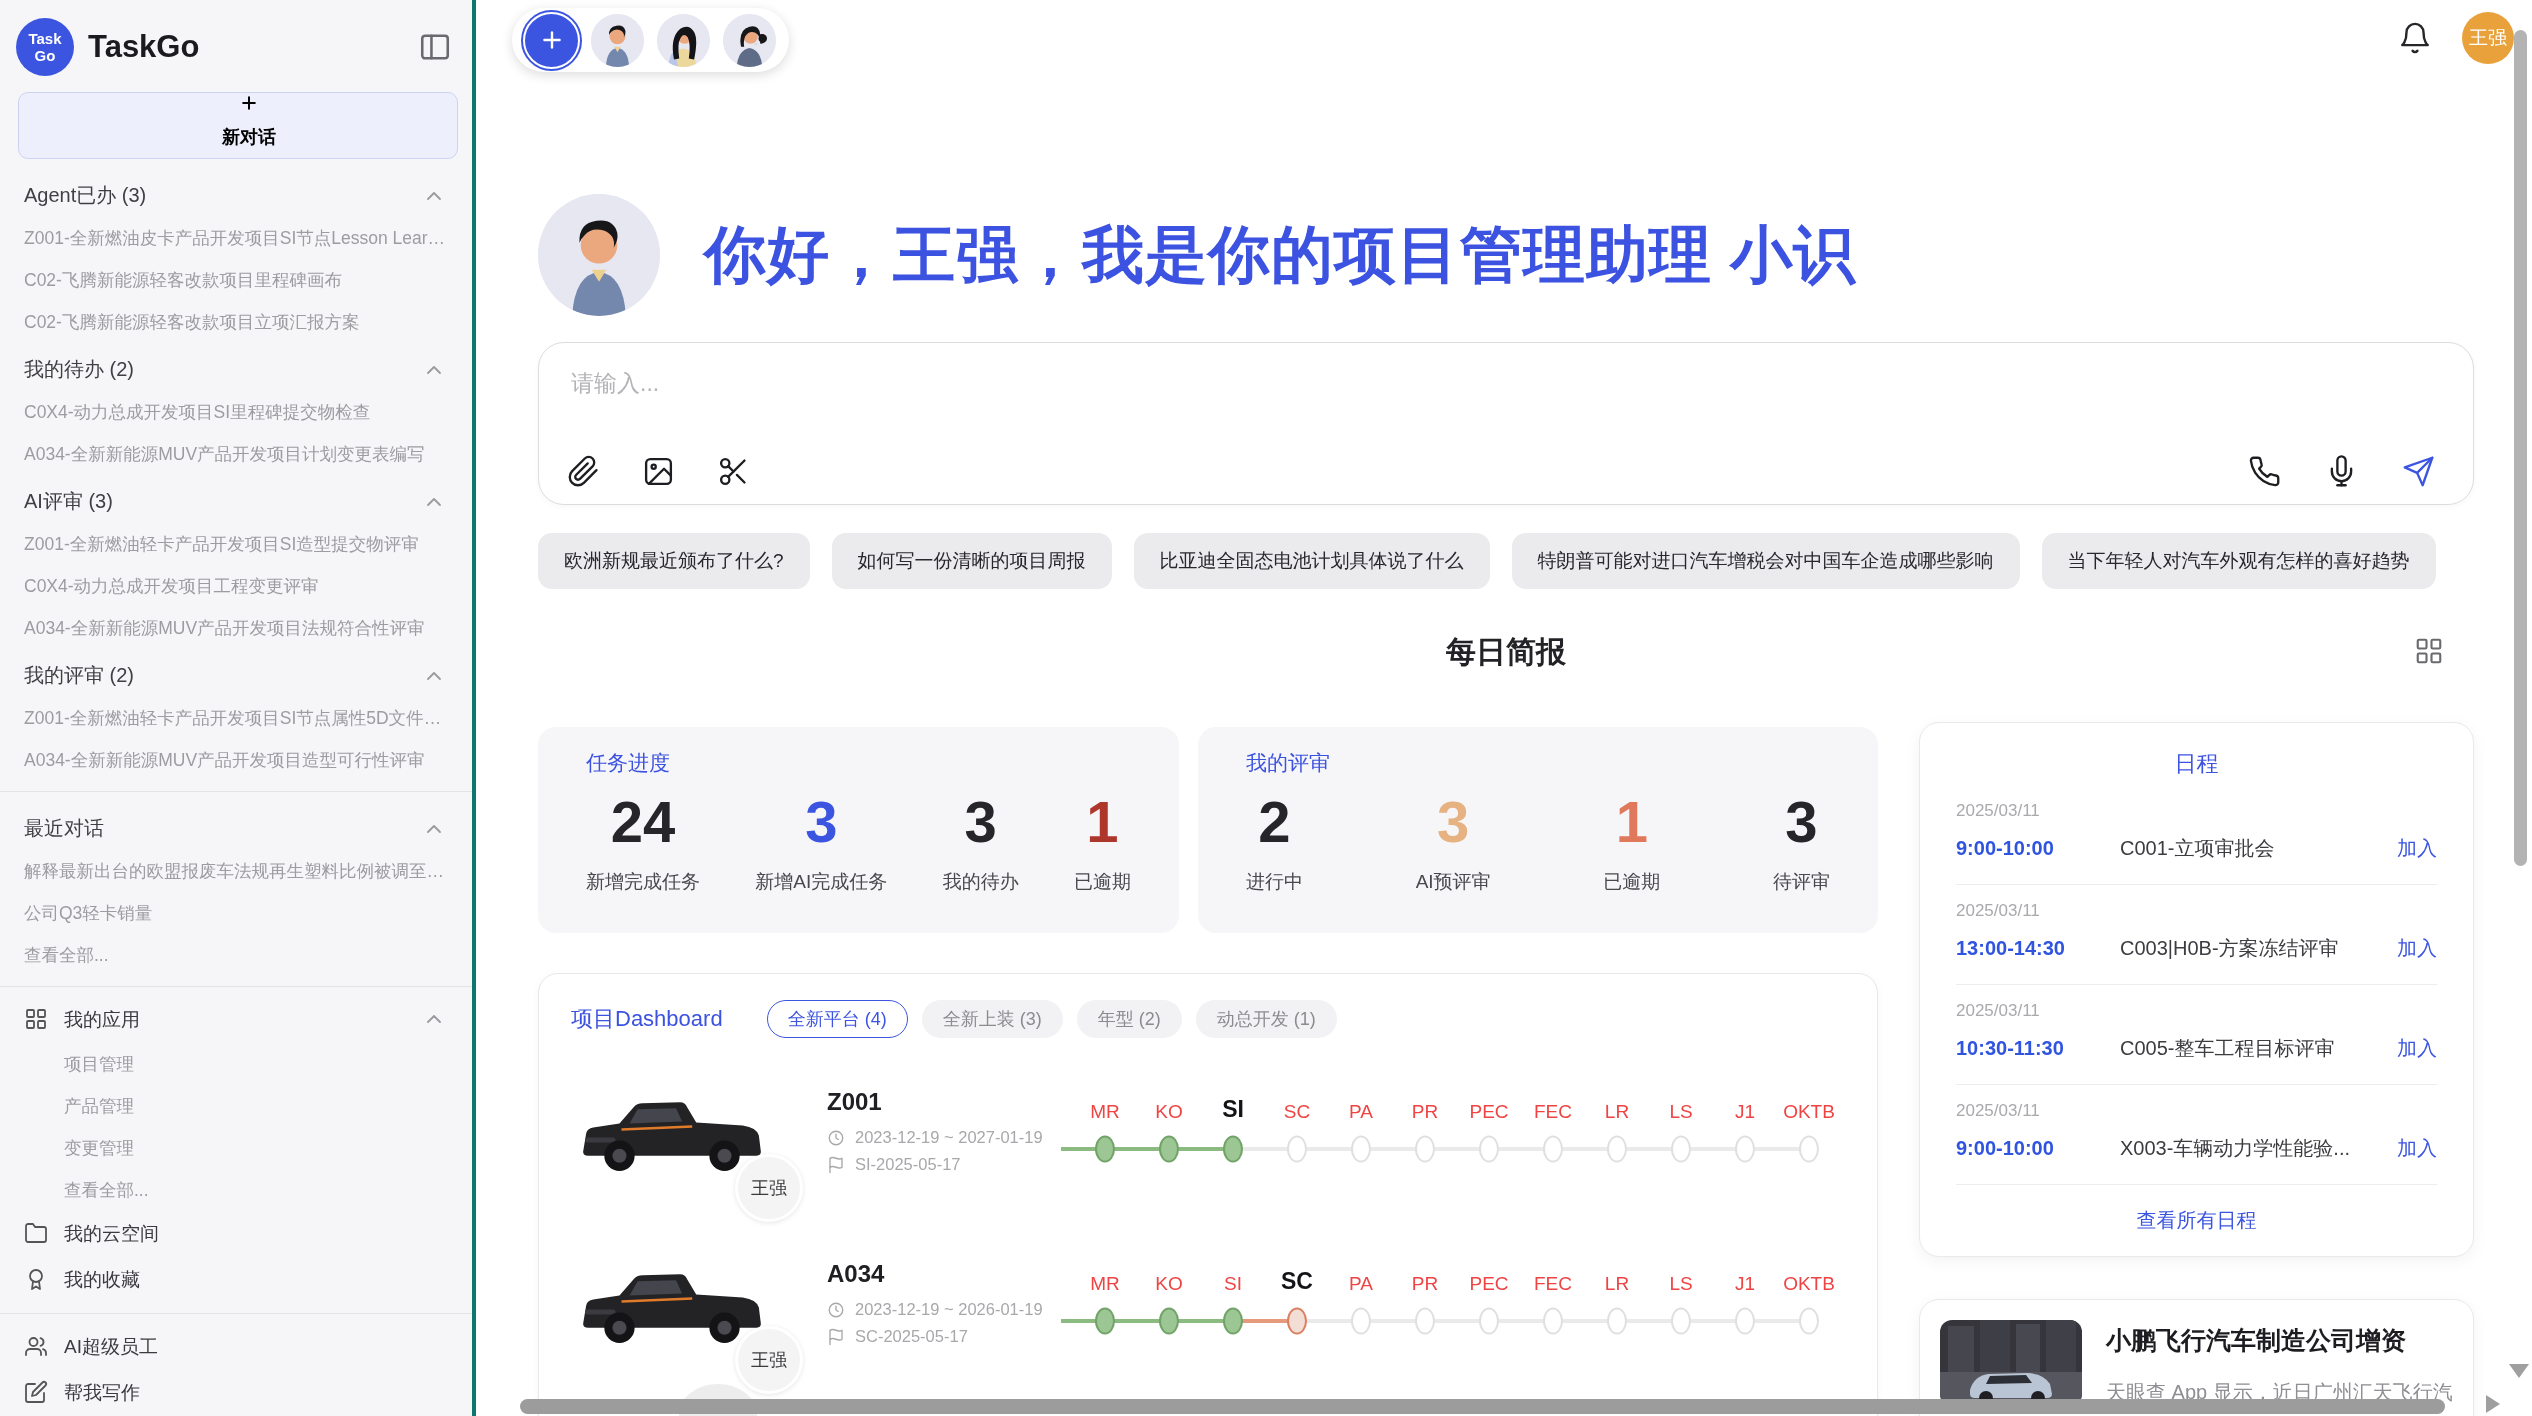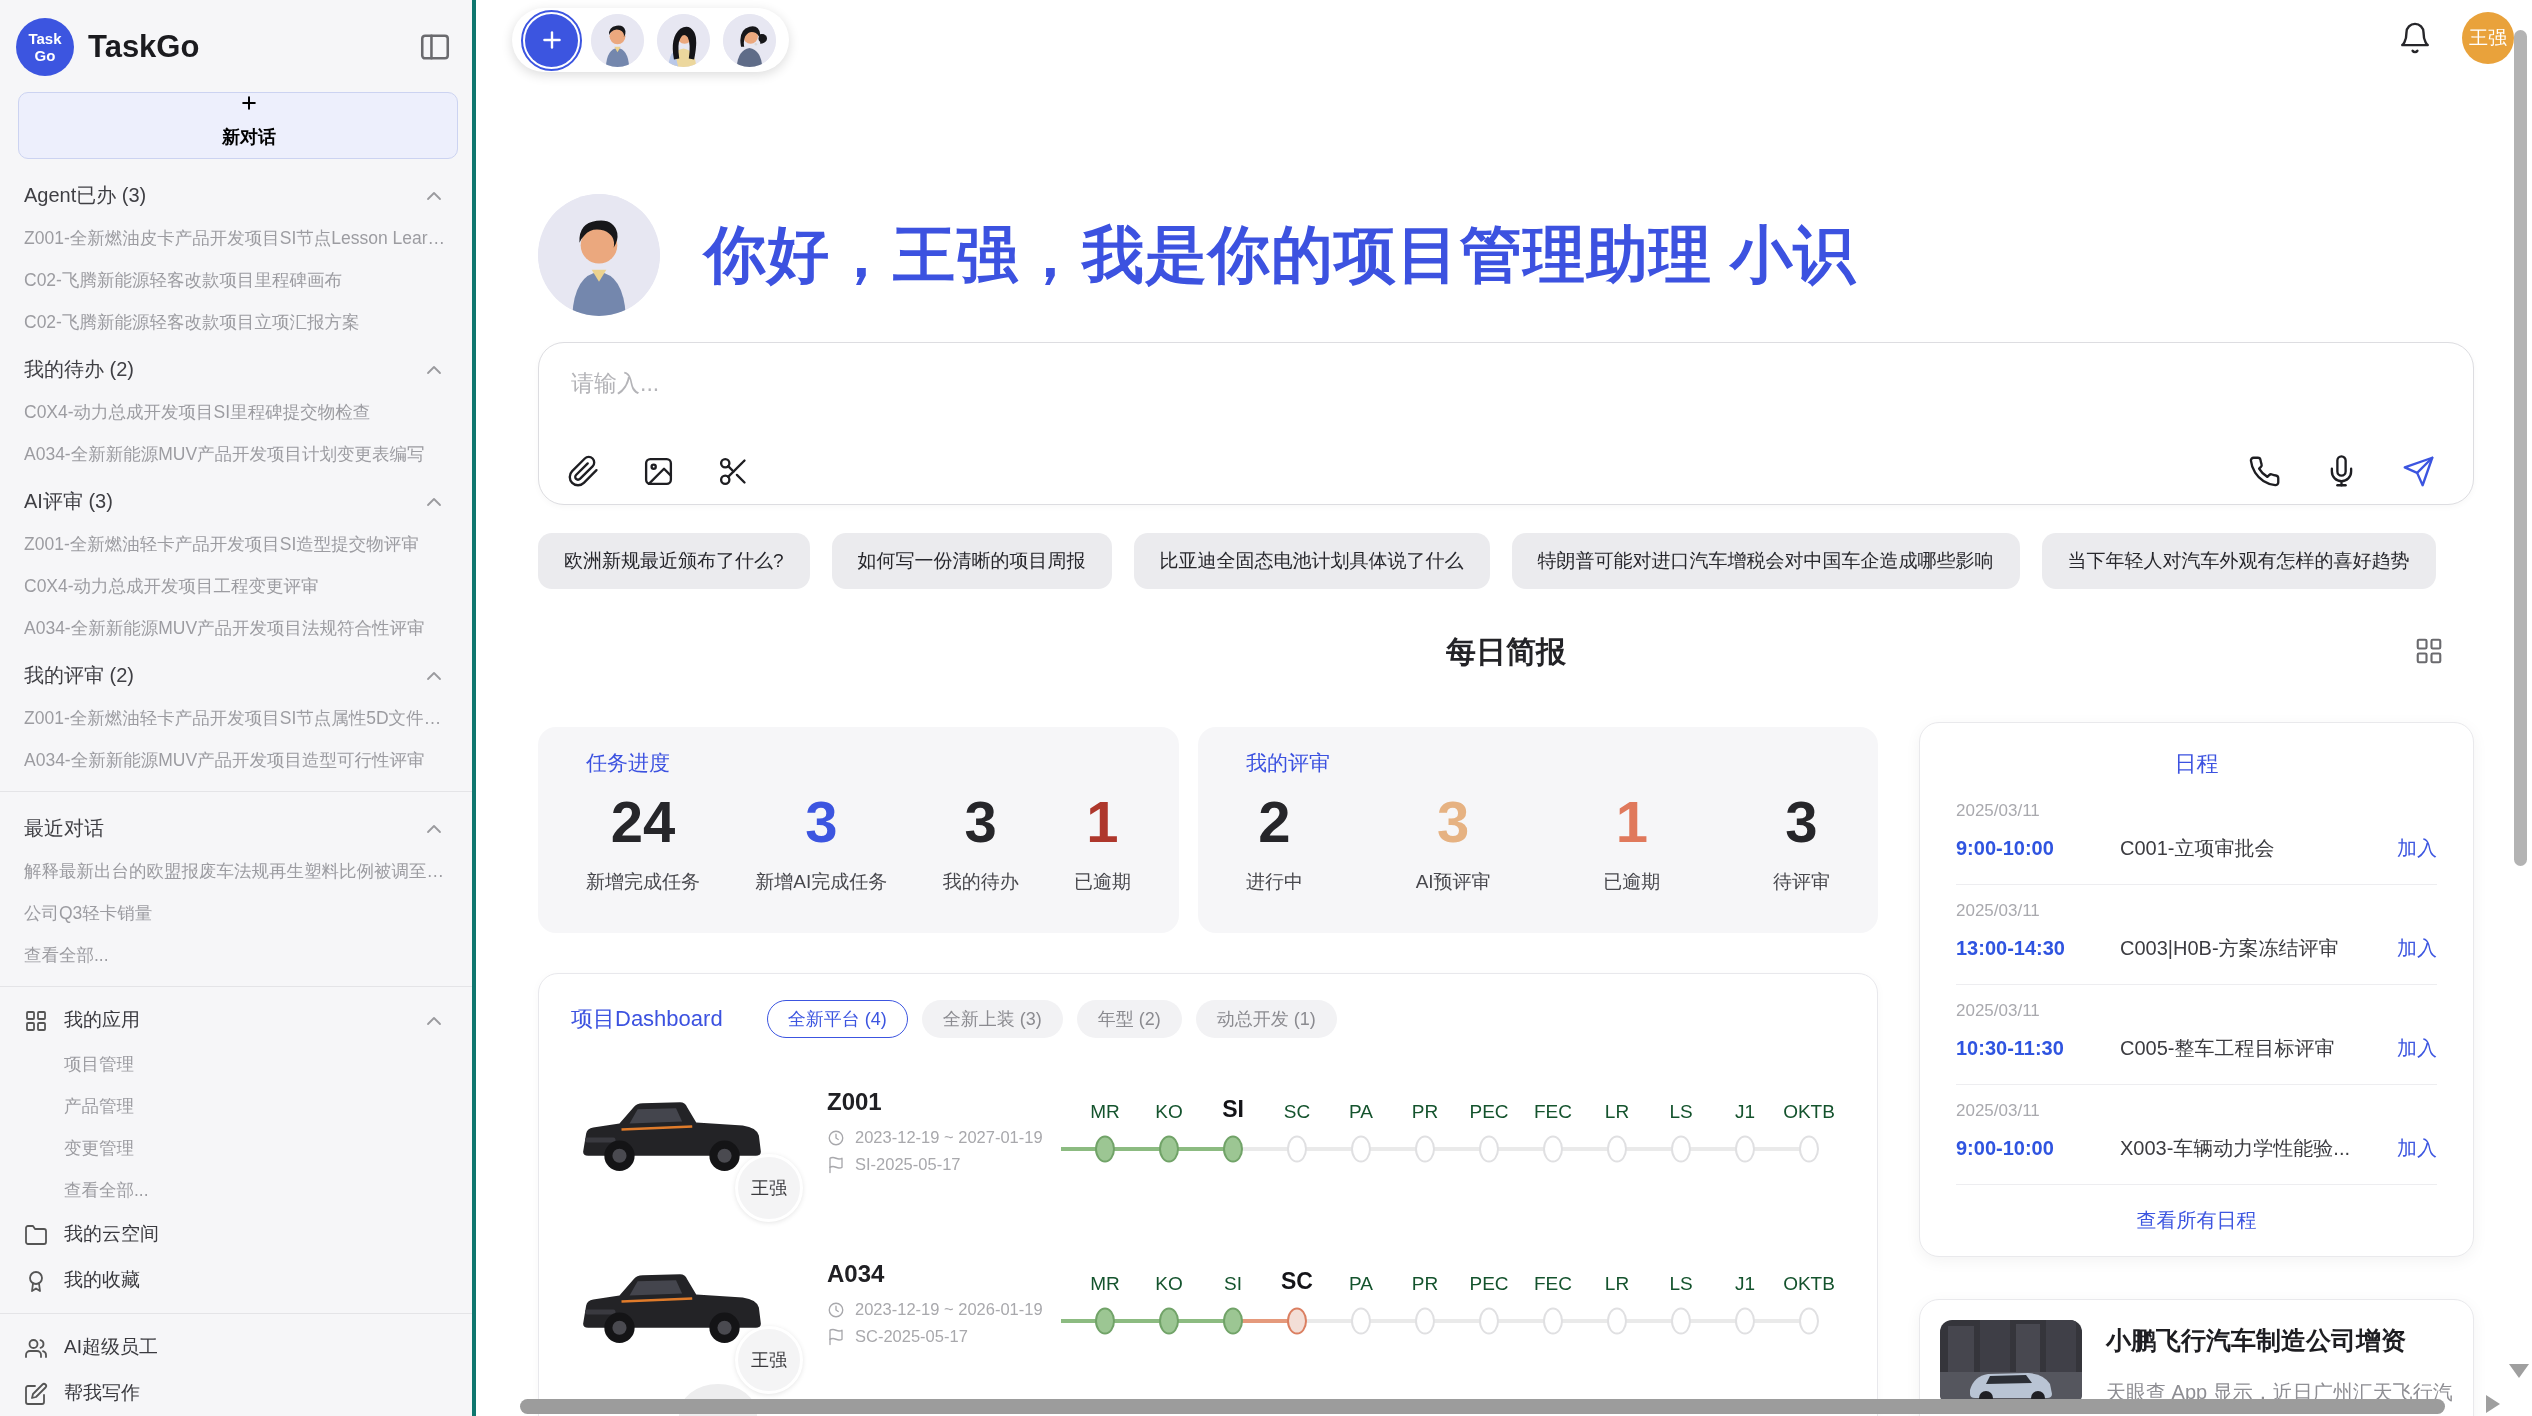--- a/index.html
+++ b/index.html
@@ -21,21 +21,21 @@
     padding:0 0 0 22px; color:#000000; font-size:18px; font-weight:700; gap:12px; cursor:pointer;flex-direction:column; }
   .new-chat svg { width:20px; height:20px; }
   .side-group-title { display:flex; align-items:center; padding:13px 26px 8px 24px;
     font-size:20px; color:#3f3f44; cursor:pointer; }
   .side-group-title span { flex:1; }
   .chev { width:24px; height:24px; color:#9a9a9e; flex:none; }
   .side-item { padding:9px 24px; font-size:17.5px; color:#9c9ca1; white-space:nowrap;
     overflow:hidden; text-overflow:ellipsis; cursor:pointer; }
   .side-item.sub { padding-left:64px; }
   .side-divider { height:1px; background:#e4e4e7; margin:10px 0; }
-  .side-row { display:flex; align-items:flex-end; gap:16px; padding:10px 26px 10px 24px;
+  .side-row { display:flex; align-items:flex-start; gap:16px; padding:10px 26px 10px 24px;
     font-size:19px; color:#3a3a3f; cursor:pointer; }
   .side-row .ico { width:24px; height:24px; color:#555; flex:none; }
   .side-row span { flex:1; }
 
   
   .main { flex:1; position:relative; height:100%; overflow:hidden; background:#fff; }
 
   .pill-bar { position:absolute; left:36px; top:8px; height:64px; border-radius:34px;
     background:#fff; box-shadow:0 3px 12px rgba(0,0,0,.14); display:flex; align-items:center;
     gap:13px; padding:0 13px; }
@@ -106,21 +106,21 @@
   .car-wrap > svg { width:100%; height:100%; }
   .owner-badge { position:absolute; right:-30px; bottom:-32px; width:68px; height:68px;
     border-radius:50%; background:#f4f4f5; border:3px solid #fff; box-shadow:0 1px 5px rgba(0,0,0,.10);
     display:flex; align-items:center; justify-content:center; font-size:18px; color:#3a3a3e; }
   .proj-info { margin-left:54px; width:250px; }
   .proj-name { font-size:24px; font-weight:700; color:#202024; margin-bottom:12px; }
   .proj-meta { display:flex; align-items:center; gap:10px; font-size:16.5px; color:#a8a8ac; margin-top:8px; }
   .proj-meta svg { width:18px; height:18px; flex:none; }
   .milestones { margin-left:auto; display:flex; margin-right:4px; }
   .ms-col { width:64px; display:flex; flex-direction:column; align-items:center; }
-  .ms-label { font-size:19px; color:#14532d; height:32px; display:flex; align-items:flex-end; justify-content:center; }
+  .ms-label { font-size:19px; color:#ef4444; height:32px; display:flex; align-items:flex-end; justify-content:center; }
   .ms-label.hl { font-size:23px; color:#141418; font-weight:700; }
   .ms-node-row { position:relative; height:44px; width:100%; margin-top:4px; }
   .ms-seg { position:absolute; top:20px; height:4px; right:50%; width:64px; background:#eaeaea; }
   .ms-col:first-child .ms-seg { width:44px; }
   .ms-seg.green { background:#8cbb81; } .ms-seg.salmon { background:#e59a7c; }
   .ms-node { position:absolute; left:50%; top:50%; transform:translate(-50%,-50%);
     width:20px; height:27px; border-radius:50%; background:#fff; border:2px solid #e0e0e2; z-index:2; }
   .ms-node.done { background:#9cc693; border-color:#71a368; }
   .ms-node.alert { background:#f3ded6; border-color:#db7f61; }
   .next-hint { position:absolute; left:140px; top:410px; width:78px; height:62px;

